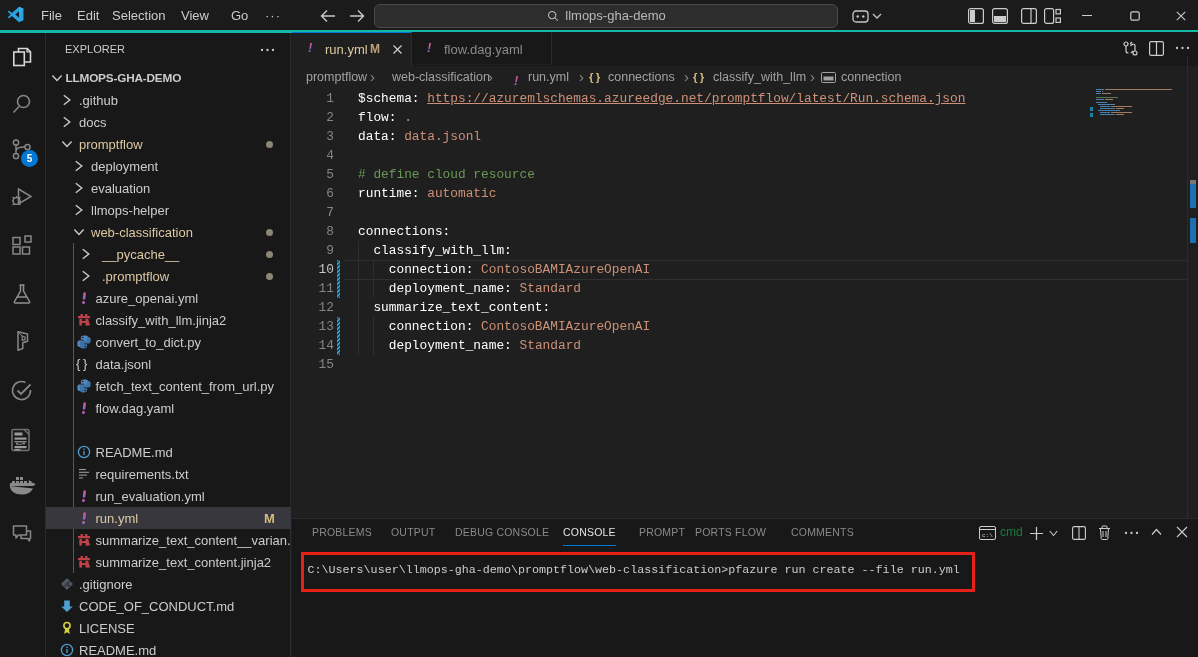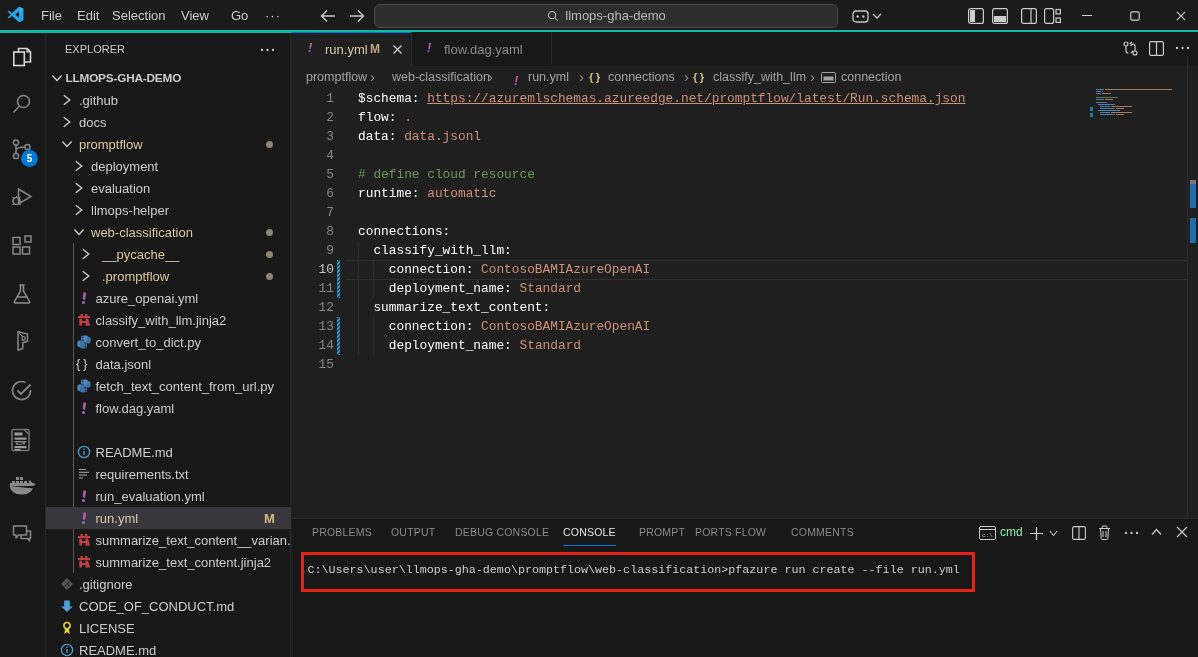--- a/index.html
+++ b/index.html
@@ -529,21 +529,21 @@
   <div class="ptab" style="left:163px">DEBUG CONSOLE</div>
   <div class="ptab" style="left:271px;color:#e4e4e4;border-bottom:1.5px solid #0078d4">CONSOLE</div>
   <div class="ptab" style="left:347px">PROMPT</div>
   <div class="ptab" style="left:403px">PORTS FLOW</div>
   <div class="ptab" style="left:499px">COMMENTS</div>
   <svg class="abs" style="left:687px;top:7px" width="17" height="14" viewBox="0 0 17 14">
     <rect x="0.5" y="0.5" width="16" height="13" rx="1.5" fill="none" stroke="#cccccc" stroke-width="1"></rect>
     <line x1="1" y1="3.5" x2="16" y2="3.5" stroke="#cccccc" stroke-width="1"></line>
     <text x="3" y="11" font-size="6" fill="#cccccc" font-family="Liberation Mono, monospace">c:\</text>
   </svg>
-  <div class="abs" style="left:708px;top:6px;font-size:12px;color:#86efac">cmd</div>
+  <div class="abs" style="left:708px;top:6px;font-size:12px;color:#15803d">cmd</div>
   <svg class="abs" style="left:737px;top:7px" width="15" height="15" viewBox="0 0 15 15">
       <path d="M7.5 1 v13 M1 7.5 h13" stroke="#cccccc" stroke-width="1.2"></path>
     </svg>
   <svg class="abs" style="left:757px;top:11px" width="9" height="7" viewBox="0 0 9 7">
       <path d="M0.8 1 L4.5 5.5 L8.2 1" fill="none" stroke="#cccccc" stroke-width="1.1"></path>
     </svg>
   <svg class="abs" style="left:780px;top:7px" width="14" height="14" viewBox="0 0 14 14">
       <rect x="0.6" y="0.6" width="12.8" height="12.8" rx="1.5" fill="none" stroke="#cccccc" stroke-width="1.1"></rect>
       <line x1="7" y1="1" x2="7" y2="13" stroke="#cccccc" stroke-width="1.1"></line>
     </svg>

